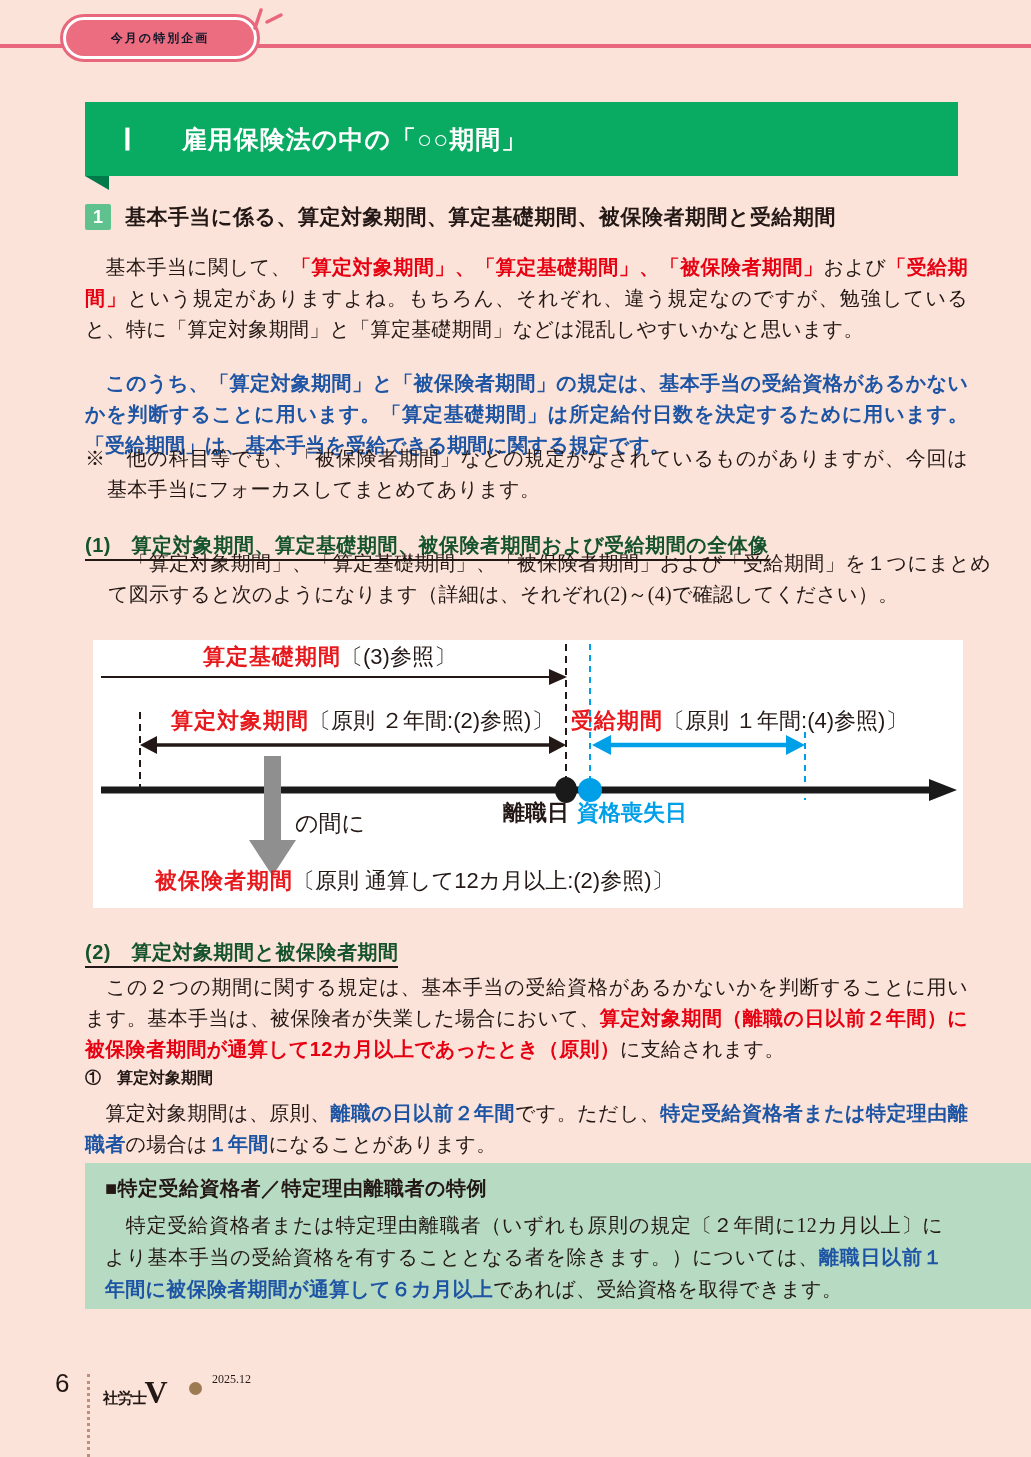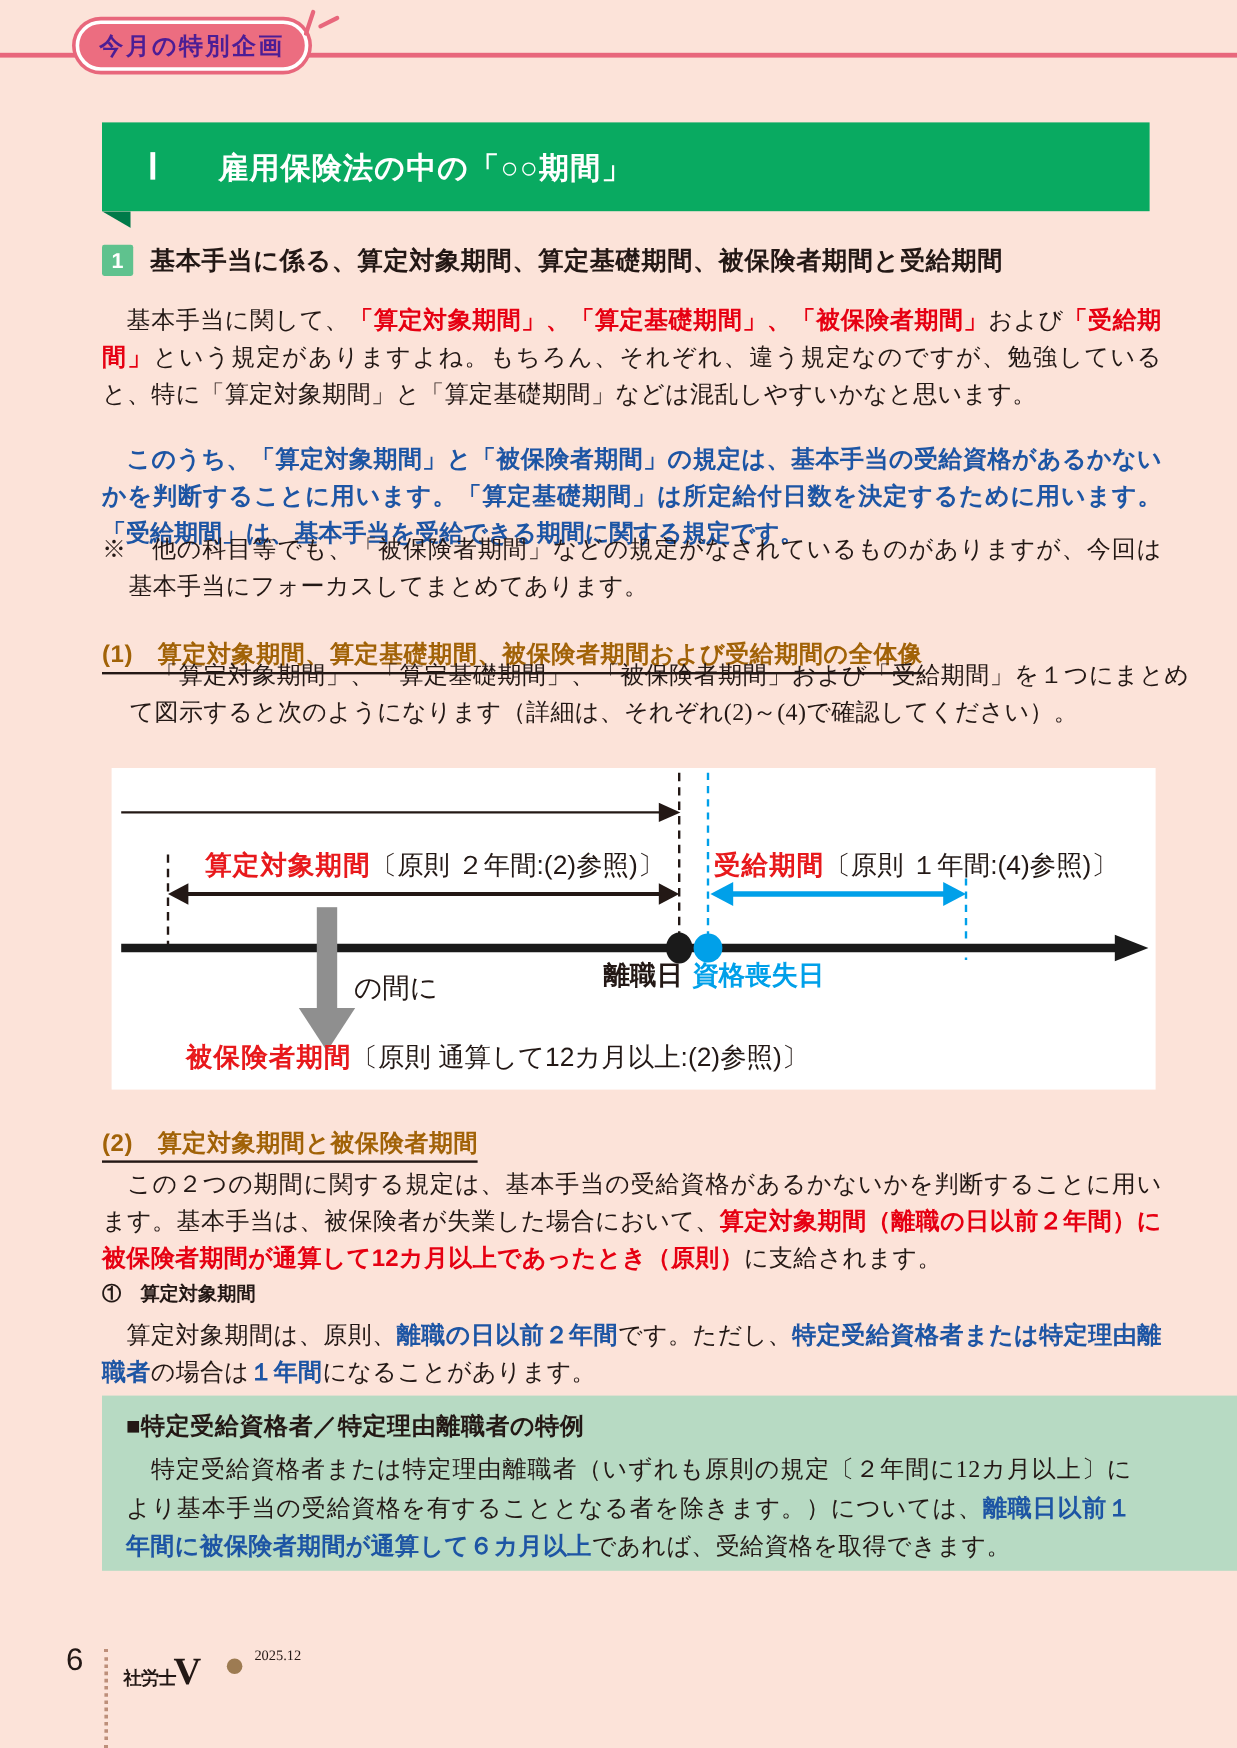--- a/index.html
+++ b/index.html
@@ -5,21 +5,21 @@
   * { margin:0; padding:0; box-sizing:border-box; }
   body { background:#fce3d9; }
   .page { position:relative; width:1031px; height:1457px; background:#fce3d9;
           font-family:"Liberation Sans", sans-serif; overflow:hidden; }
 
   
   .top-rule { position:absolute; left:0; top:44px; width:1031px; height:4px; background:#e8677c; }
   .badge { position:absolute; left:63px; top:17px; width:194px; height:42px;
            background:#ec6d80; border:3px solid #ffffff; border-radius:22px;
            box-shadow:0 0 0 3px #e8677c; display:flex; align-items:center; justify-content:center; }
-  .badge span { color:#4c1d95; font-weight:bold; font-size:20px; letter-spacing:2px;text-align:right; }
+  .badge span { color:#0f172a; font-weight:bold; font-size:12px; letter-spacing:2px;text-align:right; }
   .sparkles { position:absolute; left:240px; top:2px; }
 
   
   .banner { position:absolute; left:85px; top:102px; width:873px; height:74px;
             background:#09aa61; display:flex; align-items:center; }
   .banner .numeral { margin-left:38px; font-family:"Liberation Serif", serif;
                      font-size:30px; font-weight:bold; color:#ffffff; }
   .banner .banner-title { margin-left:50px; font-size:25px; font-weight:bold;
                           color:#ffffff; letter-spacing:1px; }
   .banner-fold { position:absolute; left:85px; top:176px; width:24px; height:14px;
@@ -35,38 +35,38 @@
   
   .bodytext { position:absolute; left:85px; width:883px; font-family:"Liberation Serif", serif;
               font-size:20px; line-height:31px; color:#231815; text-align:justify;
               letter-spacing:0.3px; }
   .em-red { font-family:"Liberation Sans", sans-serif; font-weight:bold; color:#e60012; }
   .em-blue { font-family:"Liberation Sans", sans-serif; font-weight:bold; color:#1d55a4; }
   .blue-para { font-family:"Liberation Sans", sans-serif; font-weight:bold; color:#1d55a4; letter-spacing:0; }
   #para1 { top:252px; }
   #para2 { top:352px;margin-top:16px; }
   #para3 { top:443px; width:883px; padding-left:22px; text-indent:-22px; }
-  .subhead { position:absolute; left:85px; font-size:20px; font-weight:bold; color:#a16207; }
+  .subhead { position:absolute; left:85px; font-size:20px; font-weight:bold; color:#14532d; }
   .subhead .u { border-bottom:2.5px solid #231815; padding-bottom:3px; letter-spacing:0.5px; }
   #sub1-head { top:532px; }
   #sub1-body { top:548px;margin-left:23px; }
   #sub2-head { top:939px; }
   #sub2-body { top:972px; }
   #maru1-head { position:absolute; left:85px; top:1068px; font-size:16px; font-weight:bold; color:#231815; }
   #maru1-body { top:1098px; }
 
   
   .diagram { position:absolute; left:93px; top:640px; width:870px; height:268px; background:#ffffff; }
   .diagram svg { position:absolute; left:0; top:0; }
   .dlabel { position:absolute; white-space:nowrap; font-size:22px; color:#231815; }
   .dlabel .dred { color:#e8191c; font-weight:bold; letter-spacing:1px; }
   .dlabel .dnote { font-weight:normal; color:#231815; letter-spacing:0; }
   #lbl-sanki { left:110px; top:2px; }
   #lbl-santai { left:78px; top:66px; }
-  #lbl-jukyu { left:502px; top:66px; }
+  #lbl-jukyu { left:478px; top:66px; }
   #lbl-days { left:410px; top:158px; font-weight:bold; }
   #lbl-days .cyan { color:#00a0e9; margin-left:8px; }
   #lbl-noaida { left:202px; top:168px; font-size:23px; }
   #lbl-hihoken { left:62px; top:226px; }
 
   
   .greenbox { position:absolute; left:85px; top:1163px; width:956px; height:146px; background:#b7dac3; }
   .gb-title { position:absolute; left:20px; top:12px; font-size:20px; font-weight:bold; color:#231815; letter-spacing:0.5px; }
   .gb-body { position:absolute; left:20px; top:46px; width:838px; font-family:"Liberation Serif", serif;
              font-size:20px; line-height:32px; color:#231815; text-align:justify; letter-spacing:0.3px; }
@@ -138,20 +138,21 @@
       <polygon points="712,105 693,95 693,115" fill="#00a0e9"></polygon>
 
       <line x1="8" y1="150" x2="838" y2="150" stroke="#1a1a1a" stroke-width="7"></line>
       <polygon points="864,150 836,139 836,161" fill="#1a1a1a"></polygon>
       <ellipse cx="473" cy="150" rx="11" ry="13" fill="#1a1a1a"></ellipse>
       <circle cx="497" cy="150" r="12" fill="#00a0e9"></circle>
 
       <rect x="171" y="116" width="17" height="86" fill="#8f8f8f"></rect>
       <polygon points="156,200 203,200 179.5,236" fill="#8f8f8f"></polygon>
     </svg>
+    <div class="dlabel" id="lbl-sanki"><span class="dred">算定基礎期間</span><span class="dnote">〔(3)参照〕</span></div>
     <div class="dlabel" id="lbl-santai"><span class="dred">算定対象期間</span><span class="dnote">〔原則 ２年間:(2)参照)〕</span></div>
     <div class="dlabel" id="lbl-jukyu"><span class="dred">受給期間</span><span class="dnote">〔原則 １年間:(4)参照)〕</span></div>
     <div class="dlabel" id="lbl-days"><span>離職日</span><span class="cyan">資格喪失日</span></div>
     <div class="dlabel" id="lbl-noaida">の間に</div>
     <div class="dlabel" id="lbl-hihoken"><span class="dred">被保険者期間</span><span class="dnote">〔原則 通算して12カ月以上:(2)参照)〕</span></div>
   </div>
 
   <h3 class="subhead" id="sub2-head"><span class="u">(2)　算定対象期間と被保険者期間</span></h3>
   <p class="bodytext" id="sub2-body"><span>　この２つの期間に関する規定は、基本手当の受給資格があるかないかを判断することに用います。基本手当は、被保険者が失業した場合において、</span><span class="em-red">算定対象期間（離職の日以前２年間）に被保険者期間が通算して12カ月以上であったとき（原則）</span><span>に支給されます。</span></p>
 

